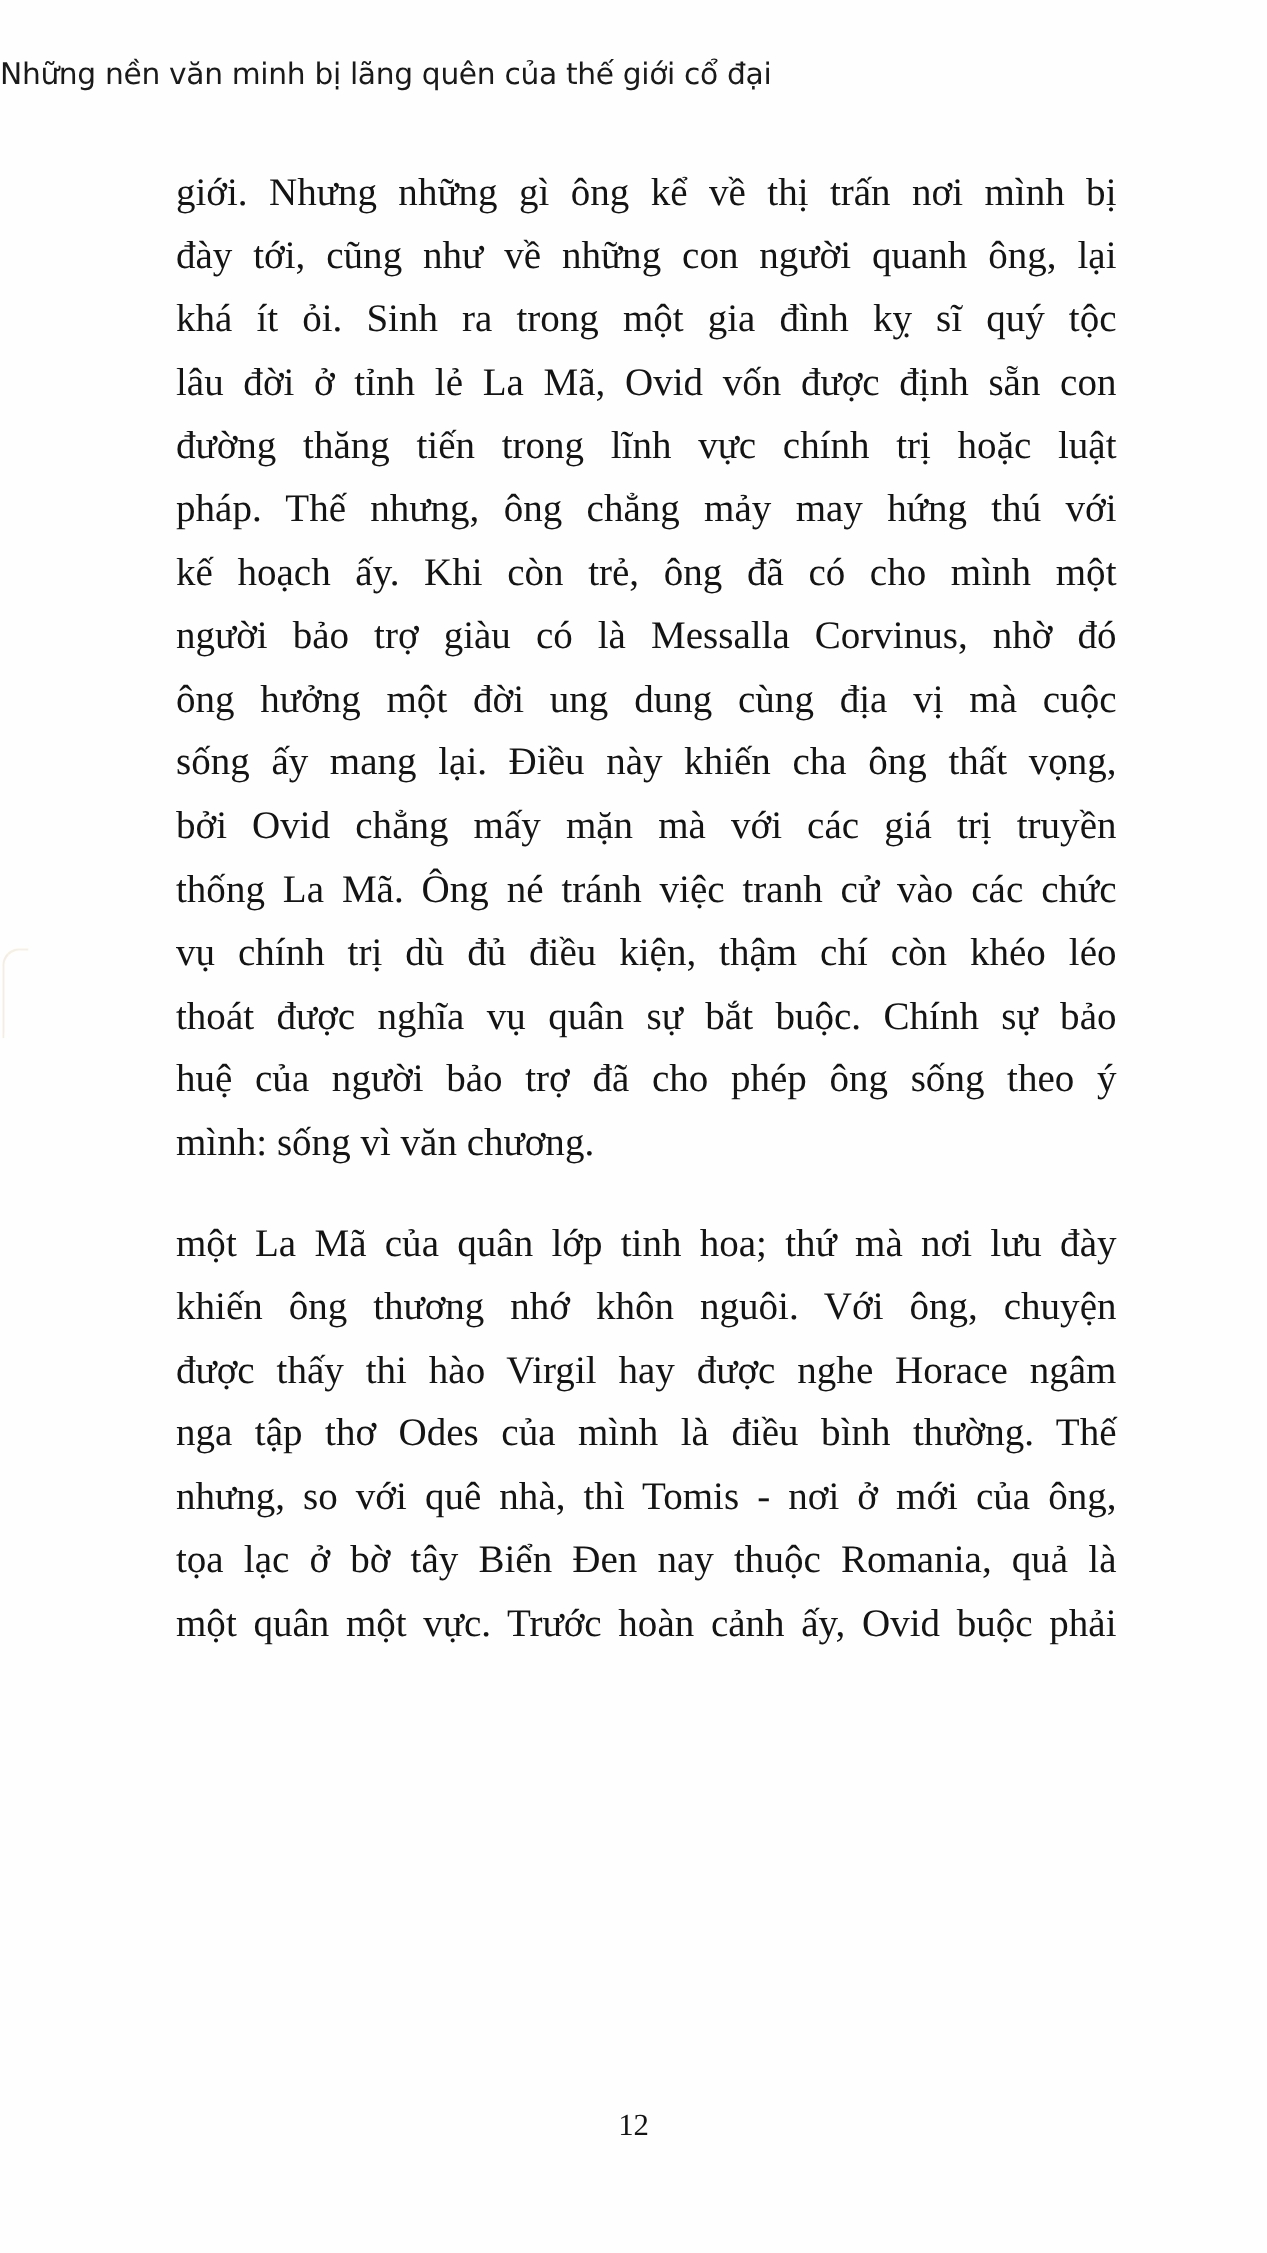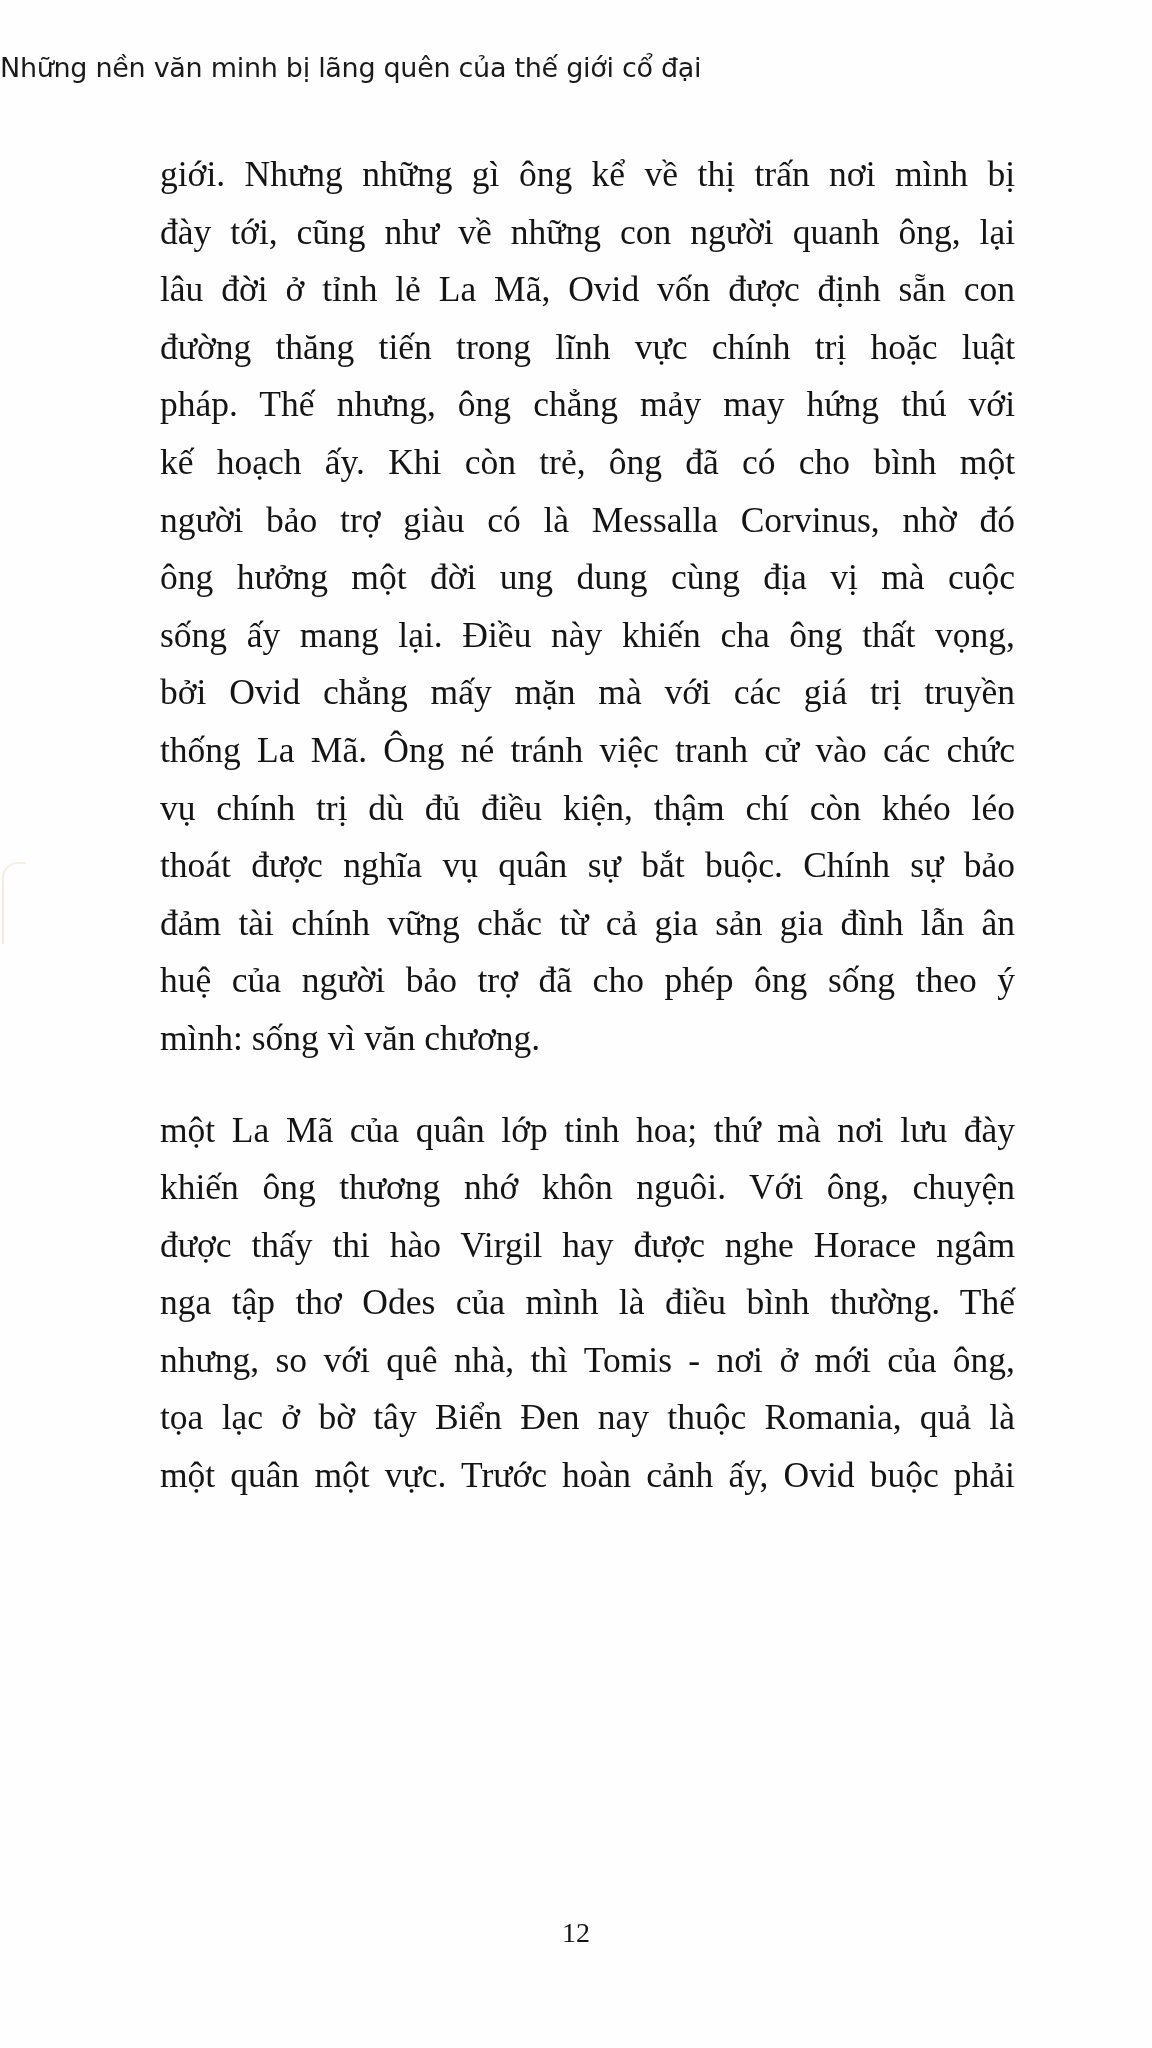--- a/index.html
+++ b/index.html
@@ -80,32 +80,32 @@
 <body>
 
 <div class="running-header">Những nền văn minh bị lãng quên của thế giới cổ đại</div>
 
 <div class="margin-mark"></div>
 
 <div class="body-text">
   <div>
     <span class="line">giới. Nhưng những gì ông kể về thị trấn nơi mình bị</span>
     <span class="line">đày tới, cũng như về những con người quanh ông, lại</span>
+    <span class="line">khá ít ỏi. Sinh ra trong một gia đình kỵ sĩ quý tộc</span>
     <span class="line">lâu đời ở tỉnh lẻ La Mã, Ovid vốn được định sẵn con</span>
     <span class="line">đường thăng tiến trong lĩnh vực chính trị hoặc luật</span>
     <span class="line">pháp. Thế nhưng, ông chẳng mảy may hứng thú với</span>
-    <span class="line">kế hoạch ấy. Khi còn trẻ, ông đã có cho bình một</span>
+    <span class="line">kế hoạch ấy. Khi còn trẻ, ông đã có cho mình một</span>
     <span class="line">người bảo trợ giàu có là Messalla Corvinus, nhờ đó</span>
     <span class="line">ông hưởng một đời ung dung cùng địa vị mà cuộc</span>
     <span class="line">sống ấy mang lại. Điều này khiến cha ông thất vọng,</span>
     <span class="line">bởi Ovid chẳng mấy mặn mà với các giá trị truyền</span>
     <span class="line">thống La Mã. Ông né tránh việc tranh cử vào các chức</span>
     <span class="line">vụ chính trị dù đủ điều kiện, thậm chí còn khéo léo</span>
     <span class="line">thoát được nghĩa vụ quân sự bắt buộc. Chính sự bảo</span>
-    <span class="line">đảm tài chính vững chắc từ cả gia sản gia đình lẫn ân</span>
     <span class="line">huệ của người bảo trợ đã cho phép ông sống theo ý</span>
     <span class="line last">mình: sống vì văn chương.</span>
   </div>
   <div class="para-gap"></div>
   <div>
     <span class="line">một La Mã của quân lớp tinh hoa; thứ mà nơi lưu đày</span>
     <span class="line">khiến ông thương nhớ khôn nguôi. Với ông, chuyện</span>
     <span class="line">được thấy thi hào Virgil hay được nghe Horace ngâm</span>
     <span class="line"><span>nga tập thơ </span><span class="seg-italic">Odes</span><span> của mình là điều bình thường. Thế</span></span>
     <span class="line">nhưng, so với quê nhà, thì Tomis - nơi ở mới của ông,</span>

